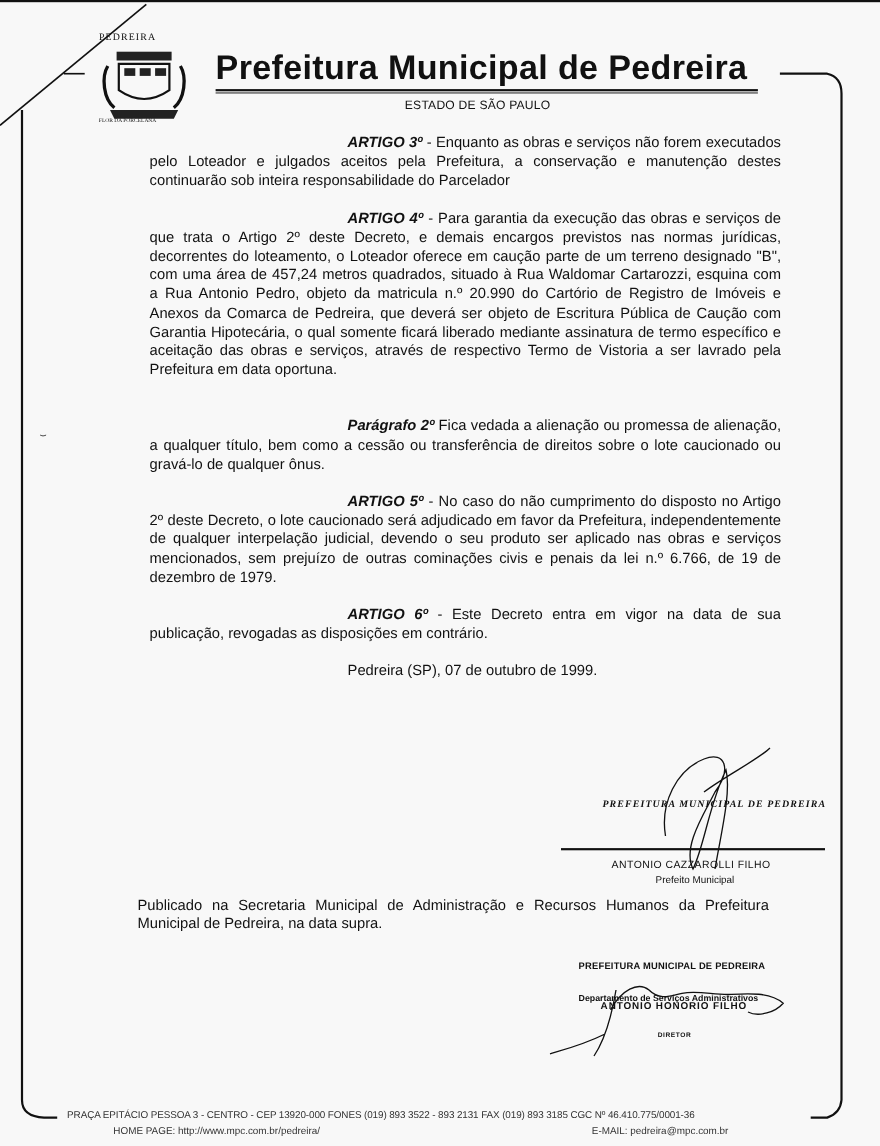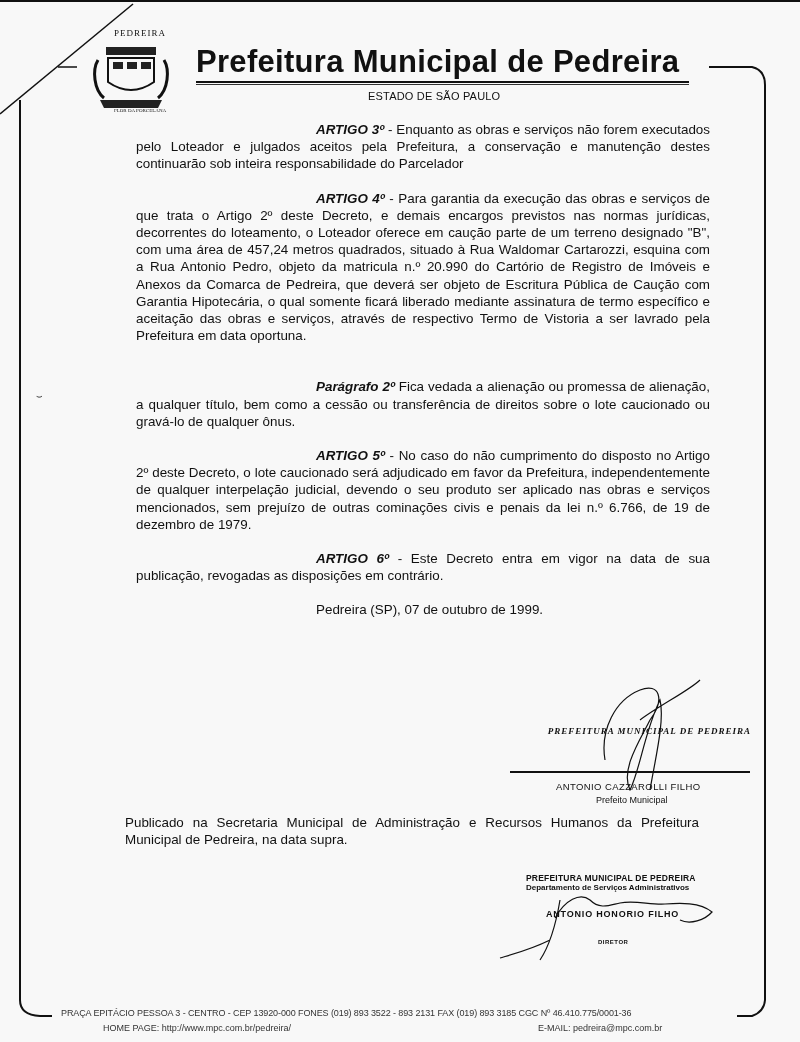--- a/index.html
+++ b/index.html
@@ -4,21 +4,21 @@
 <style>
   html, body { margin: 0; padding: 0; }
   body {
     width: 800px; height: 1042px; position: relative; overflow: hidden;
     background: #f8f8f8; color: #111;
     font-family: "Liberation Sans", sans-serif;
   }
   .topline { position: absolute; left: 0; top: 0; width: 800px; height: 2px; background: #111; }
   .frame-svg { position: absolute; left: 0; top: 0; width: 800px; height: 1042px; pointer-events: none; }
 
-  .crest { position: absolute; left: 100px; top: 28px; width: 80px; height: 92px; text-decoration: underline; }
+  .crest { position: absolute; left: 76px; top: 28px; width: 80px; height: 92px; text-decoration: underline; }
   .crest-top { position: absolute; left: 0; top: 0; width: 80px; text-align: center;
     font-family: "Liberation Serif", serif; font-size: 9px; letter-spacing: 1px; }
   .crest-bottom { position: absolute; left: 0; top: 80px; width: 80px; text-align: center;
     font-family: "Liberation Serif", serif; font-size: 5px; line-height: 6px; }
 
   .title { position: absolute; left: 196px; top: 44px; font-size: 31px; font-weight: bold;
     letter-spacing: 0.3px; white-space: nowrap; }
   .title-rule1 { position: absolute; left: 196px; top: 81px; width: 493px; height: 2px; background: #111; }
   .title-rule2 { position: absolute; left: 196px; top: 84px; width: 493px; height: 1px; background: #333; }
   .subtitle { position: absolute; left: 368px; top: 90px; font-size: 11px; letter-spacing: 0.2px; }
@@ -36,21 +36,21 @@
     letter-spacing: 1px; font-style: italic; text-align: right; }
   .sig1-rule { position: absolute; left: 4px; top: 45px; width: 240px; height: 2px; background: #111; }
   .sig1-name { position: absolute; left: 50px; top: 55px; font-size: 9.5px; letter-spacing: 0.4px; }
   .sig1-role { position: absolute; left: 90px; top: 69px; font-size: 9px; }
 
   .publ { position: absolute; left: 125px; top: 814px; width: 574px; font-size: 13.4px;
     line-height: 17.2px; text-align: justify; }
 
   .sig2 { position: absolute; left: 526px; top: 873px; width: 220px; }
   .sig2-org { font-size: 8.5px; font-weight: bold; letter-spacing: 0.2px; }
-  .sig2-dept { font-size: 8px; font-weight: bold; margin-top: 0; }
+  .sig2-dept { font-size: 8px; font-weight: bold; margin-top: 20px; }
   .sig2-name { position: absolute; left: 20px; top: 36px; font-size: 9px; font-weight: bold; letter-spacing: 0.8px; }
   .sig2-role { position: absolute; left: 72px; top: 66px; font-size: 6px; font-weight: bold; letter-spacing: 0.5px; }
 
   .footer1 { position: absolute; left: 61px; top: 1008px; font-size: 9px; color: #333;
     letter-spacing: -0.1px; white-space: nowrap; }
   .footer2 { position: absolute; left: 103px; top: 1023px; font-size: 9px; color: #333; white-space: nowrap; }
   .footer3 { position: absolute; left: 538px; top: 1023px; font-size: 9px; color: #333; white-space: nowrap; }
 
   .margin-mark { position: absolute; left: 36px; top: 390px; font-size: 10px; color: #222; }
 </style>

